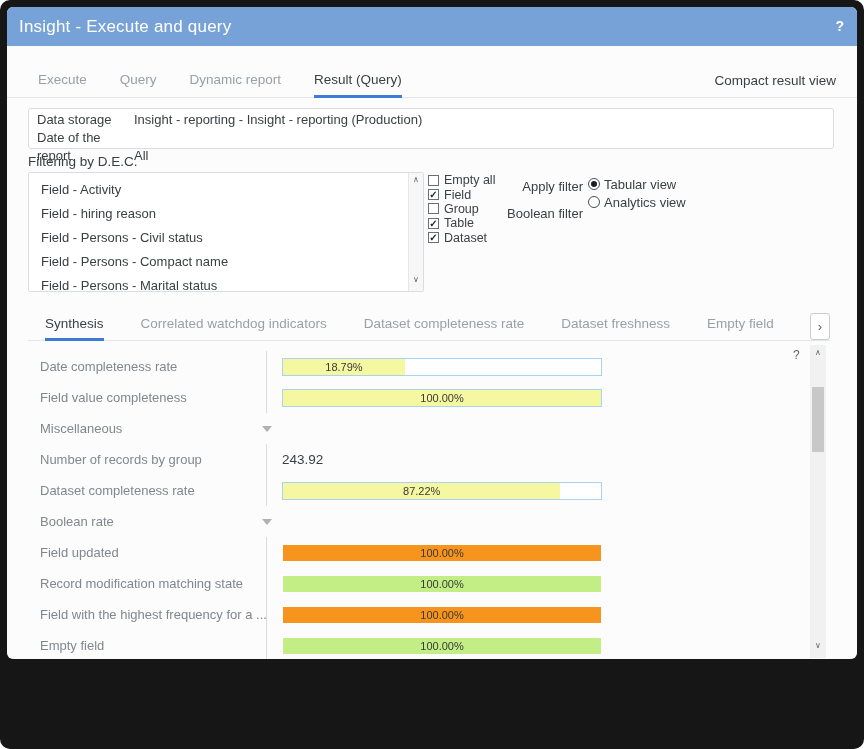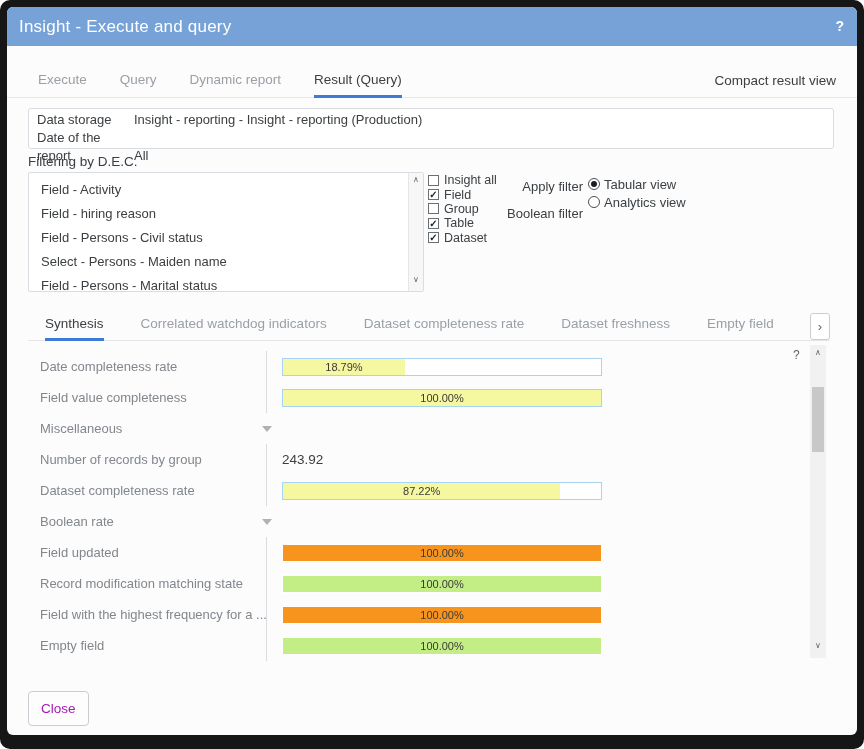--- a/index.html
+++ b/index.html
@@ -1,21 +1,21 @@
 <!DOCTYPE html>
 <html><head>
 <meta charset="utf-8">
 <style>
   * { margin:0; padding:0; box-sizing:border-box; }
   html,body { width:864px; height:749px; background:#ffffff; }
   body { font-family:"Liberation Sans", sans-serif; position:relative; }
 
   .frame { position:absolute; left:0; top:0; width:864px; height:749px;
            background:#161616; border-radius:10px; }
-  .dialog { position:absolute; left:7px; top:7px; width:850px; height:728px;
+  .dialog { position:absolute; left:7px; top:7px; width:850px; height:652px;
             background:#fcfcfd; border-radius:6px; overflow:hidden; }
 
   
   .titlebar { position:absolute; left:0; top:0; right:0; height:39px; background:#76a2d8; }
   .titlebar .title { position:absolute; left:12px; top:0; line-height:39px;
                      color:#ffffff; font-size:17px; letter-spacing:.2px; }
   .titlebar .help { position:absolute; right:13px; top:0; line-height:39px;
                     color:#ffffff; font-size:14px; font-weight:bold; cursor:pointer; }
 
   
@@ -144,33 +144,33 @@
         </div>
       </div>
 
     <div class="filter-label">Filtering by D.E.C.</div>
 
     <div class="listbox">
       <div class="list-items">
           <div class="list-item">Field - Activity</div>
           <div class="list-item">Field - hiring reason</div>
           <div class="list-item">Field - Persons - Civil status</div>
-          <div class="list-item">Select - Persons - Maiden name</div>
+          <div class="list-item">Field - Persons - Compact name</div>
           <div class="list-item">Field - Persons - Marital status</div>
         </div>
       <div class="vscroll">
         <div class="arr up">∧</div>
         <div class="arr down">∨</div>
       </div>
     </div>
 
     <div class="checkcol">
         <div class="check-row">
           <span class="cbx"></span>
-          <span class="clabel">Insight all</span>
+          <span class="clabel">Empty all</span>
         </div>
         <div class="check-row">
           <span class="cbx">✓</span>
           <span class="clabel">Field</span>
         </div>
         <div class="check-row">
           <span class="cbx"></span>
           <span class="clabel">Group</span>
         </div>
         <div class="check-row">

